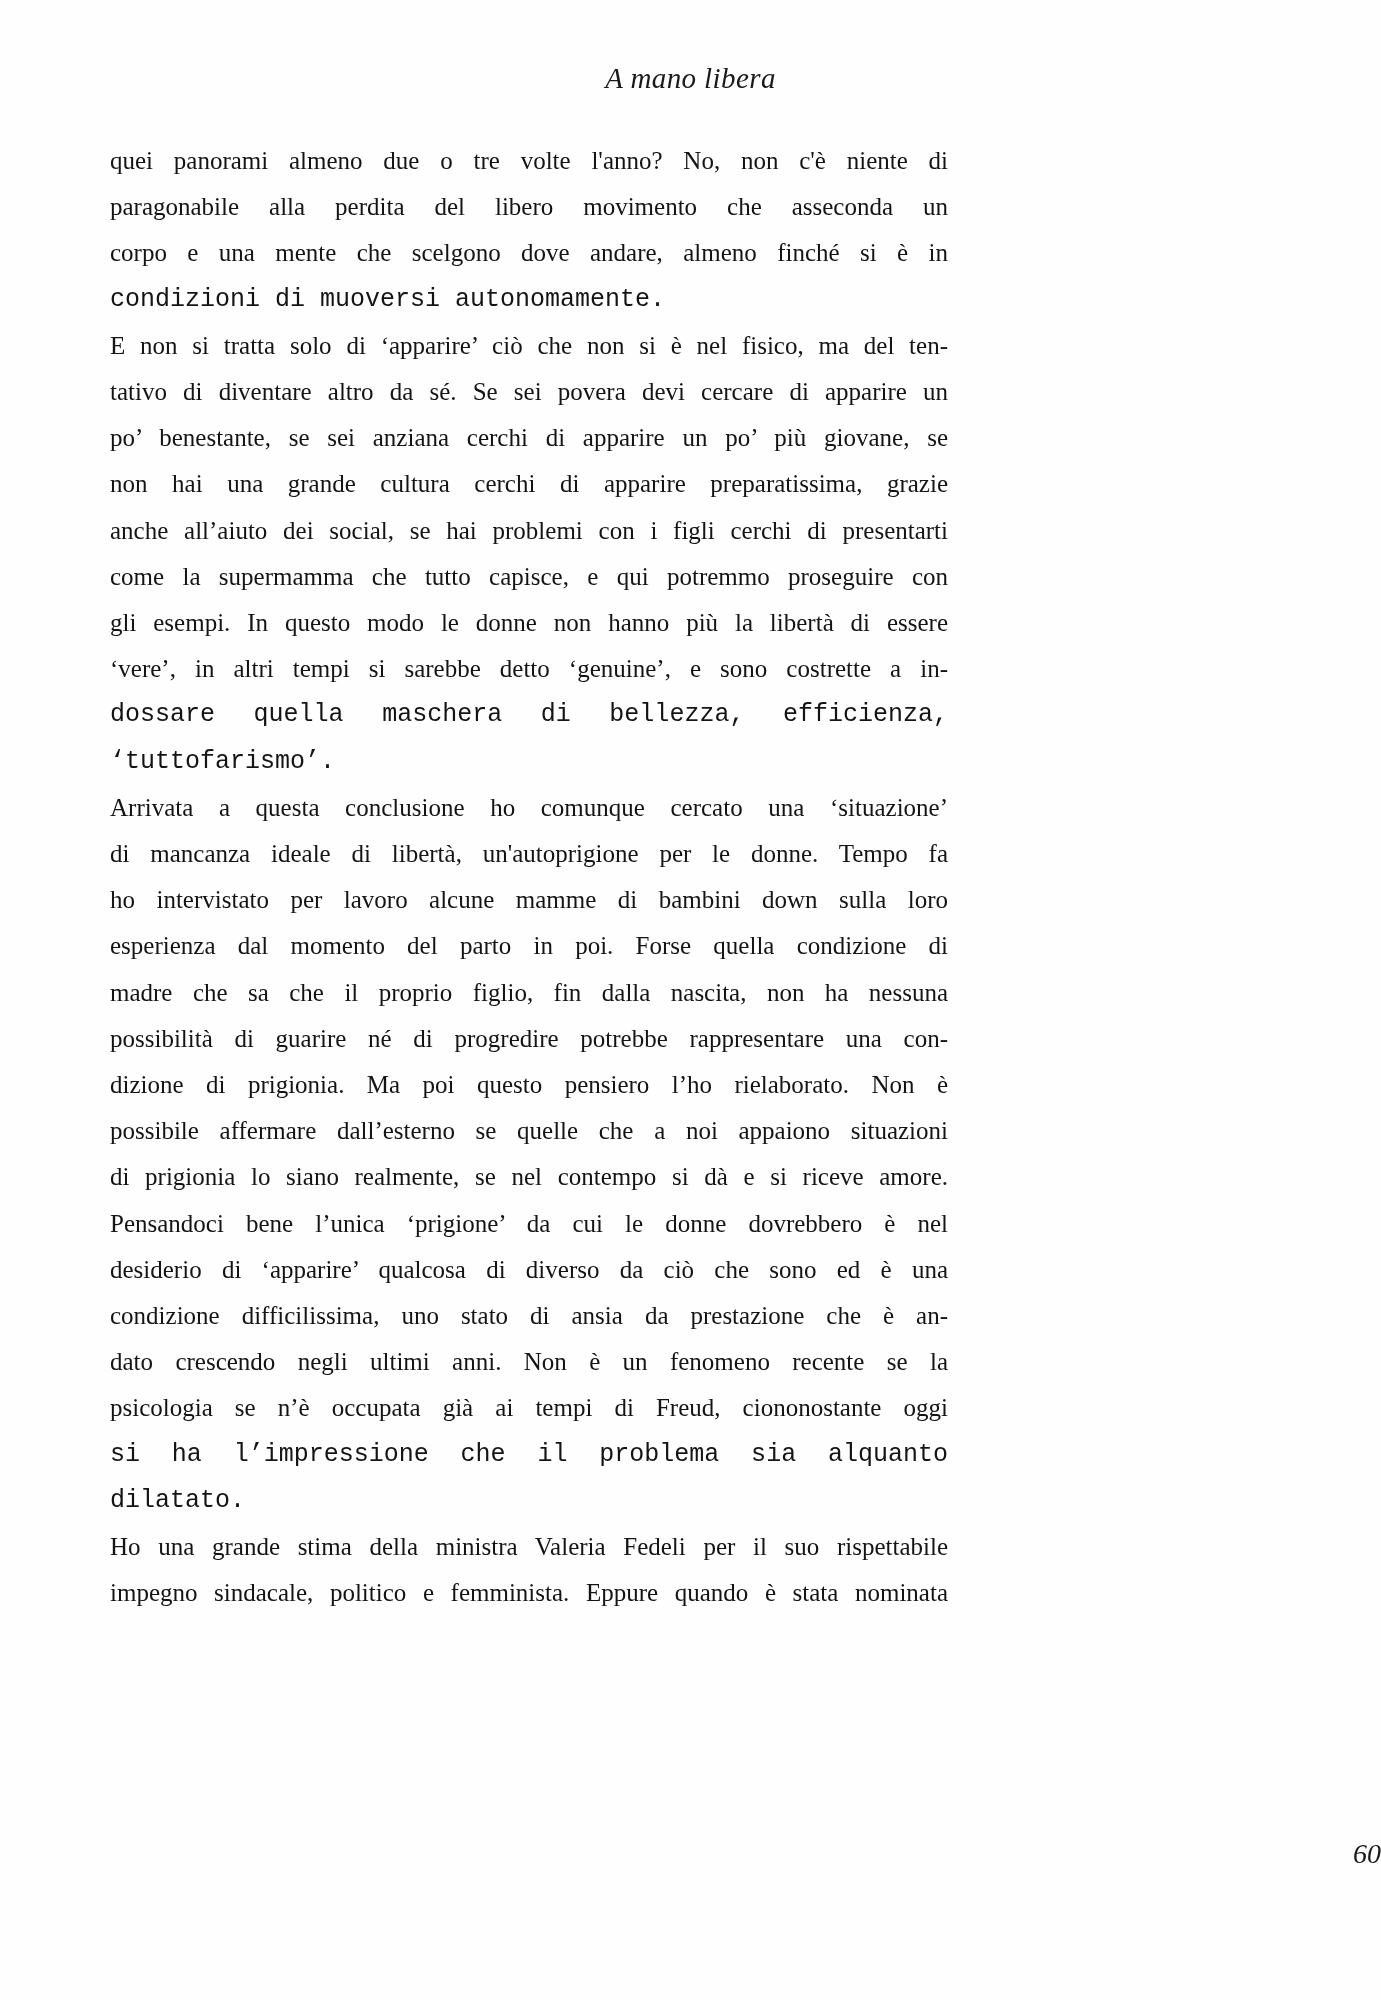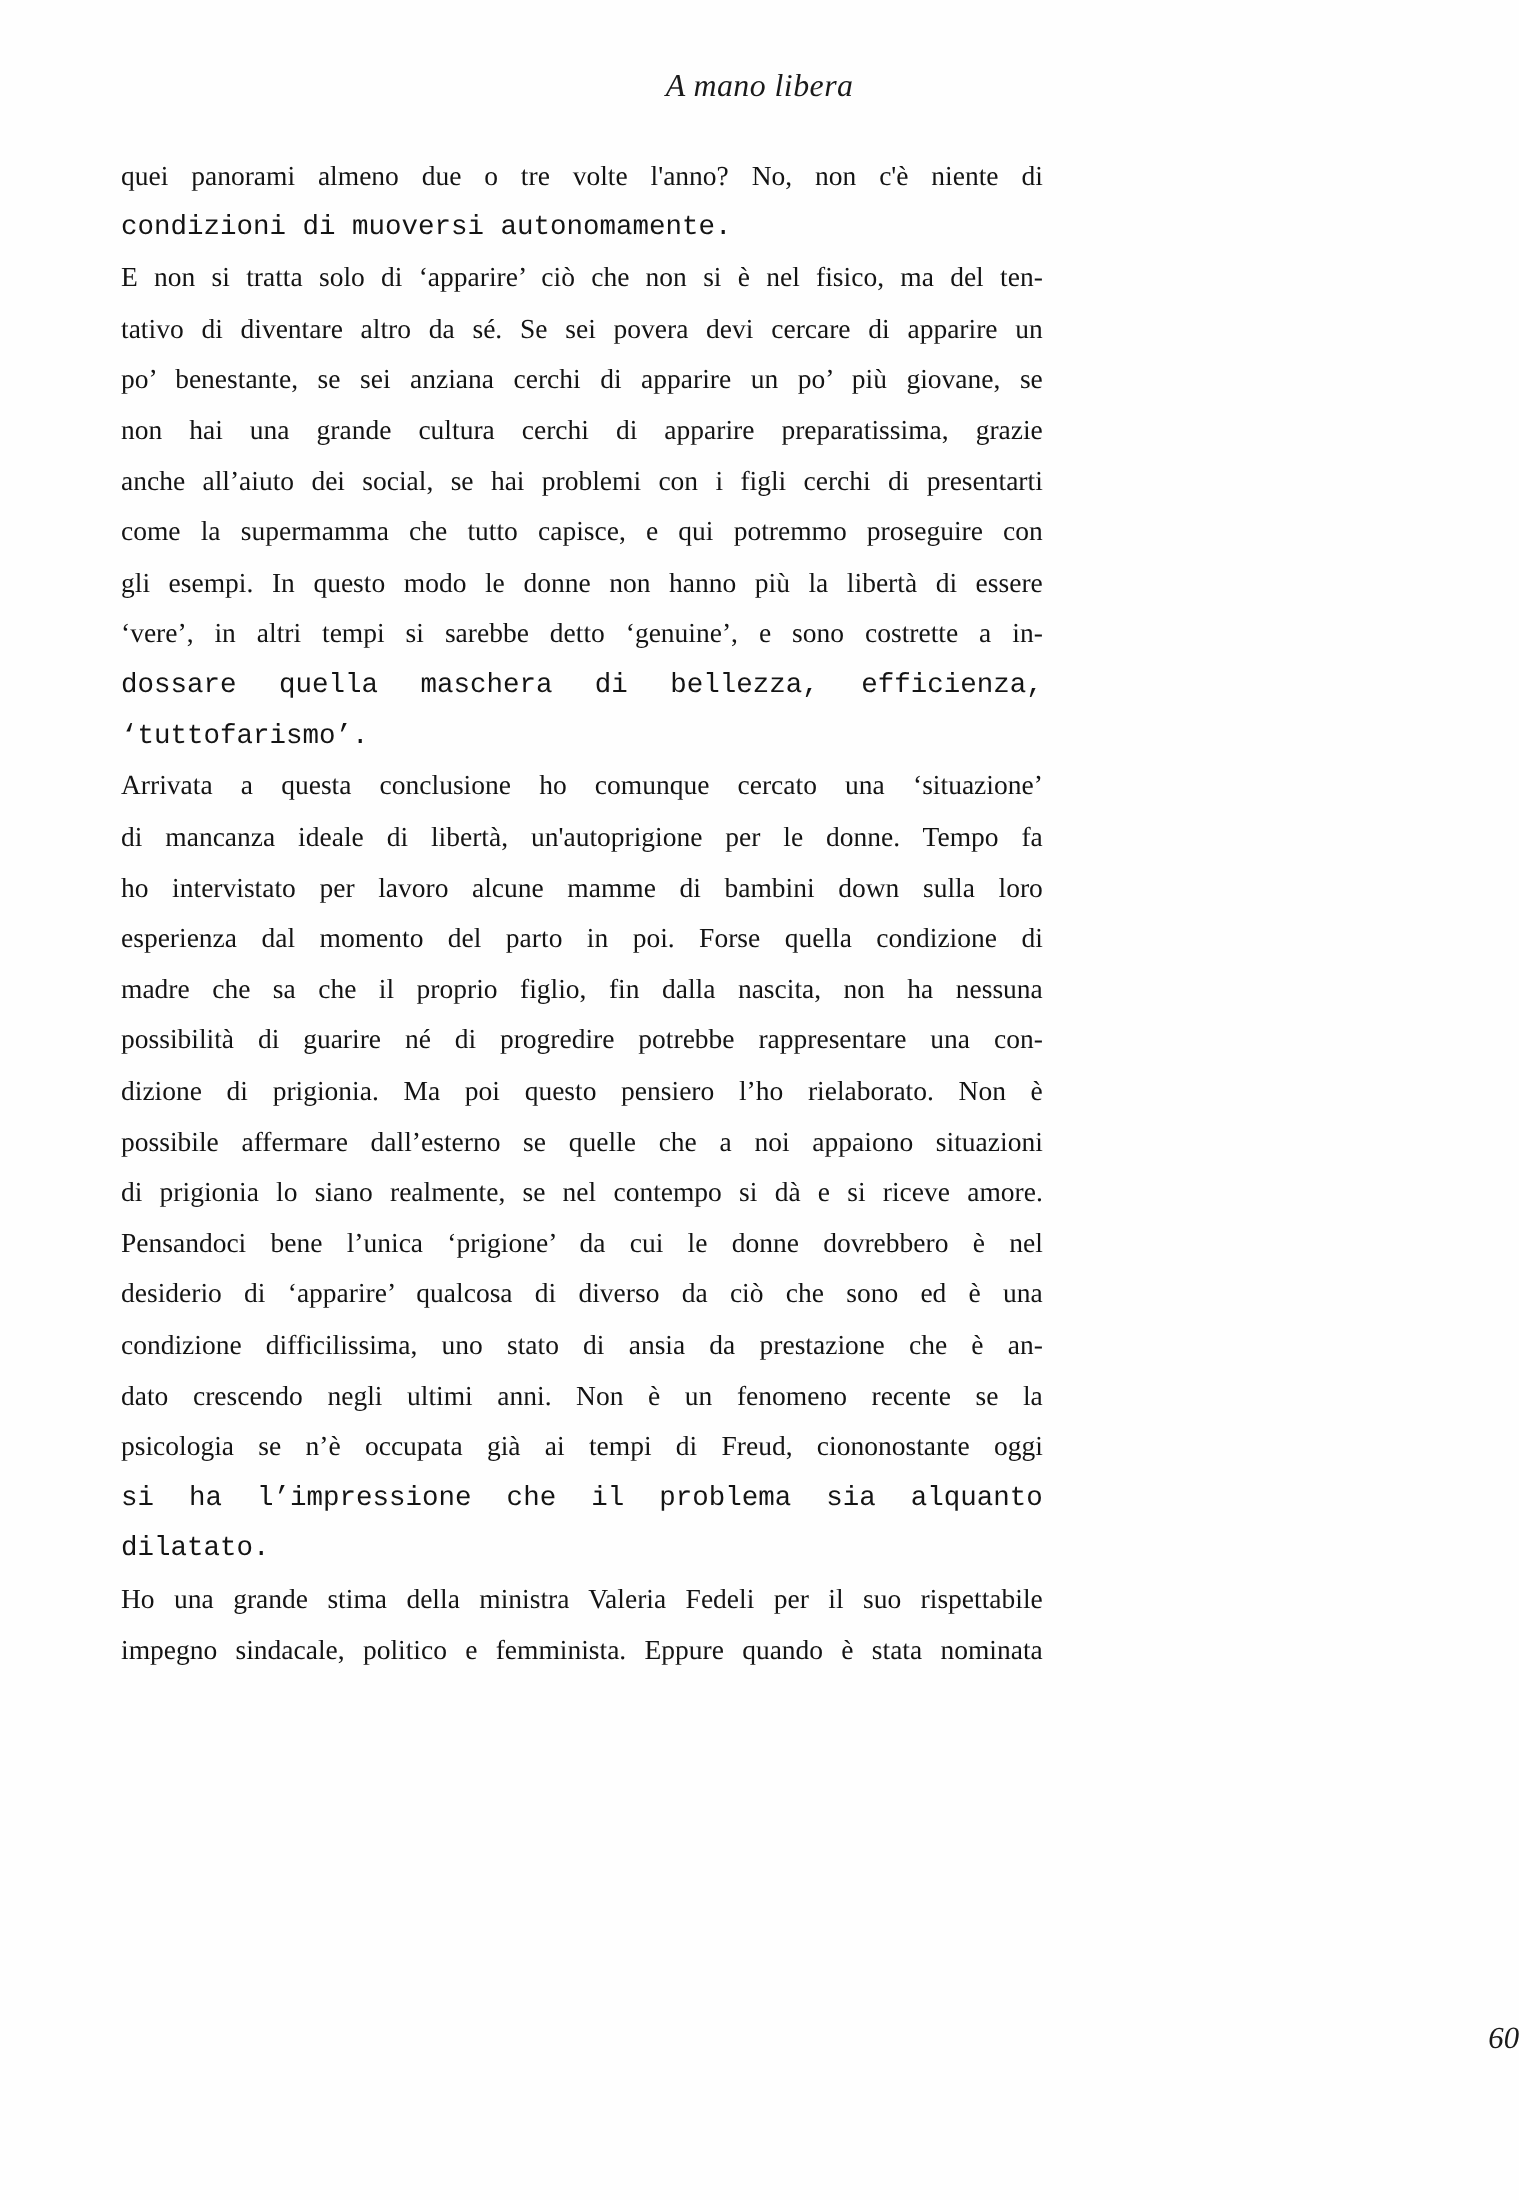--- a/index.html
+++ b/index.html
@@ -70,20 +70,22 @@
 </head>
 <body>
 
 <div class="page">
 
   <div class="running-head">A mano libera</div>
 
   <div class="textblock">
     <p class="para" id="p0">
         <span class="line">quei panorami almeno due o tre volte l'anno? No, non c'è niente di</span>
+        <span class="line">paragonabile alla perdita del libero movimento che asseconda un</span>
+        <span class="line">corpo e una mente che scelgono dove andare, almeno finché si è in</span>
         <span class="line last">condizioni di muoversi autonomamente.</span>
       </p>
     <p class="para" id="p2">
         <span class="line">E non si tratta solo di ‘apparire’ ciò che non si è nel fisico, ma del ten-</span>
         <span class="line">tativo di diventare altro da sé. Se sei povera devi cercare di apparire un</span>
         <span class="line">po’ benestante, se sei anziana cerchi di apparire un po’ più giovane, se</span>
         <span class="line">non hai una grande cultura cerchi di apparire preparatissima, grazie</span>
         <span class="line">anche all’aiuto dei social, se hai problemi con i figli cerchi di presentarti</span>
         <span class="line">come la supermamma che tutto capisce, e qui potremmo proseguire con</span>
         <span class="line">gli esempi. In questo modo le donne non hanno più la libertà di essere</span>

